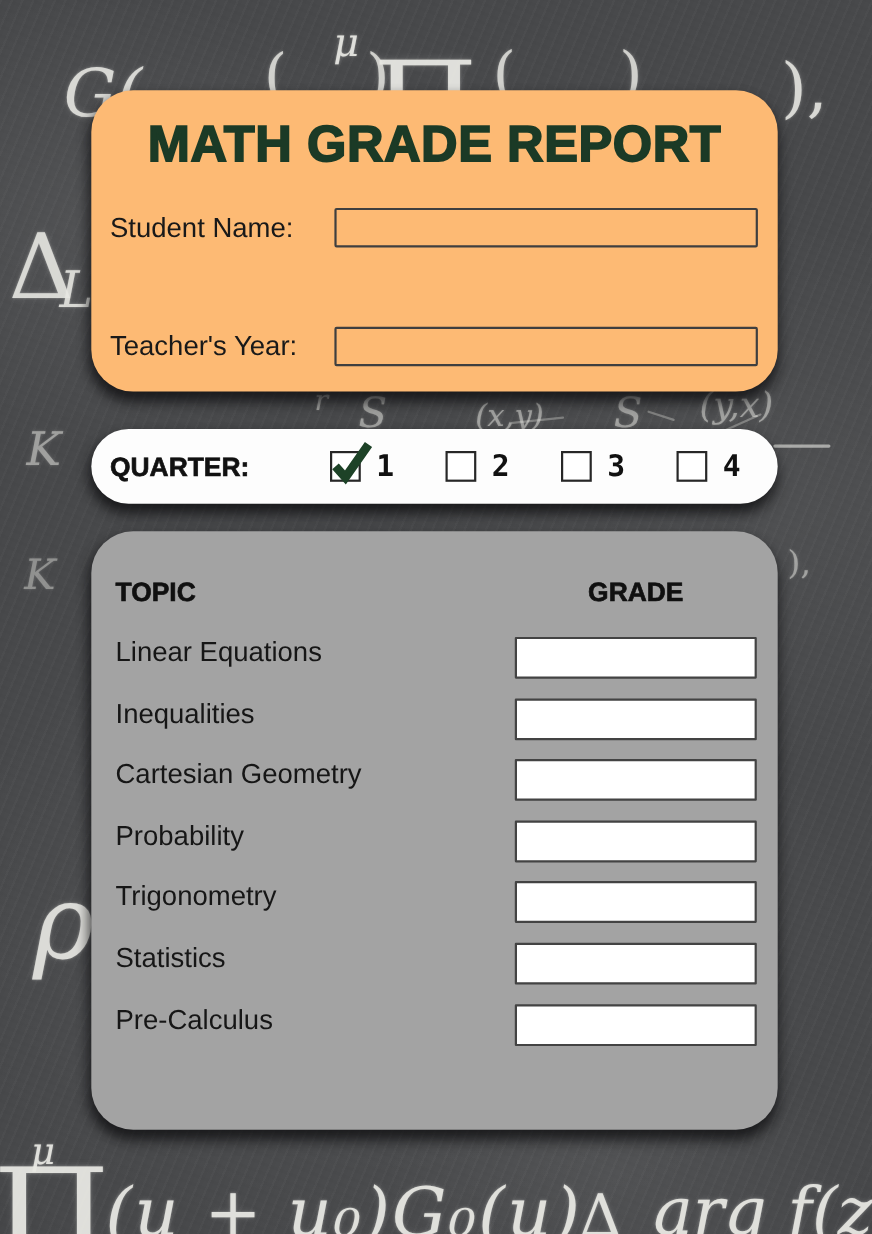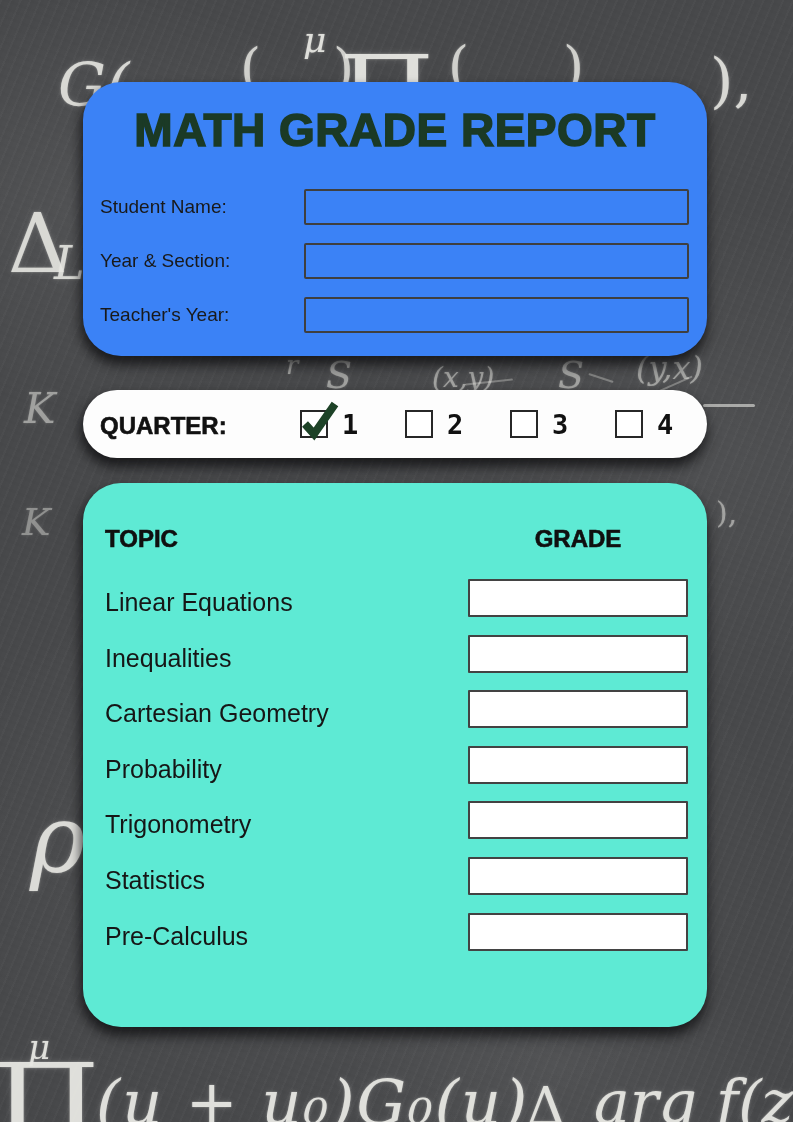--- a/index.html
+++ b/index.html
@@ -64,31 +64,31 @@
   #scratch-2 { left:588px; top:377px; width:26px; transform:rotate(18deg); }
   #scratch-3 { left:652px; top:384px; width:42px; transform:rotate(-24deg); }
 
   
   .card {
     position:absolute; z-index:2;
     box-shadow:0 9px 13px rgba(10,10,12,0.6), -3px 5px 10px rgba(10,10,12,0.35);
   }
   .card-top {
     left:83px; top:82px; width:624px; height:274px;
-    background:#3b82f6; border-radius:38px;
+    background:#fdba74; border-radius:38px;
   }
   .report-title {
     position:absolute; left:0; right:0; top:21px;
     text-align:center;
     font-size:46px; font-weight:bold; letter-spacing:0.5px;
     color:#1b3a26; -webkit-text-stroke:1.6px #1b3a26;
   }
   .field-row { position:absolute; left:17px; right:18px; height:36px; display:flex; align-items:center; }
   .field-row.r0 { top:107px; } .field-row.r1 { top:161px; } .field-row.r2 { top:215px; }
-  .field-label { font-size:19px; color:#191919; }
+  .field-label { font-size:25px; color:#191919; }
   .field-input {
     position:absolute; left:204px; width:385px; height:36px;
     background:transparent; border:2px solid #3f3f3f; border-radius:2px;
     font-family:"Liberation Sans", sans-serif; font-size:22px; color:#191919; padding:0 10px;
     outline:none;
   }
 
   .bar-quarter {
     left:83px; top:390px; width:624px; height:68px;
     background:#fdfdfd; border-radius:34px;
@@ -106,32 +106,32 @@
   }
   .check-mark { position:absolute; left:-2px; top:-13px; display:none; }
   .quarter-option.checked .check-mark { display:block; }
   .quarter-number {
     position:absolute; left:42px; top:0; height:68px; display:flex; align-items:center;
     font-family:"DejaVu Sans Mono", monospace; font-size:27px; font-weight:bold; color:#111;
   }
 
   .card-grades {
     left:83px; top:483px; width:624px; height:544px;
-    background:#5eead4; border-radius:38px;
+    background:#a3a3a3; border-radius:38px;
   }
   .col-header {
     position:absolute; top:42px;
     font-size:24px; font-weight:bold; color:#101010; -webkit-text-stroke:0.6px #101010;
   }
   .topic-header { left:22px; }
   .grade-header { left:385px; width:220px; text-align:center; }
   .grade-rows { position:absolute; left:22px; right:19px; top:96px; }
   .grade-row {
     height:38px; margin-bottom:17.6px;
-    display:flex; align-items:flex-end; justify-content:space-between;
+    display:flex; align-items:flex-start; justify-content:space-between;
   }
   .topic-label { font-size:25px; color:#161616; }
   .grade-input {
     width:220px; height:38px; background:#fff;
     border:2px solid #434343; border-radius:1px;
     font-family:"Liberation Sans", sans-serif; font-size:22px; color:#161616;
     padding:0 10px; outline:none;
   }
 </style>
 </head>
@@ -169,24 +169,20 @@
 <div class="scratch" id="scratch-3"></div>
 
 <div class="card card-top">
   <div class="report-title">MATH GRADE REPORT</div>
 
     <div class="field-row r0 q0">
       <span class="field-label">Student Name:</span>
       <input class="field-input" type="text" value="" style="">
     </div>
 
-    <div class="field-row r1 q1">
-      <span class="field-label">Year &amp; Section:</span>
-      <input class="field-input" type="text" value="" style="">
-    </div>
 
     <div class="field-row r2 q2">
       <span class="field-label">Teacher's Year:</span>
       <input class="field-input" type="text" value="" style="">
     </div>
 
 </div>
 
 <div class="card bar-quarter">
   <div class="quarter-label">QUARTER:</div>

